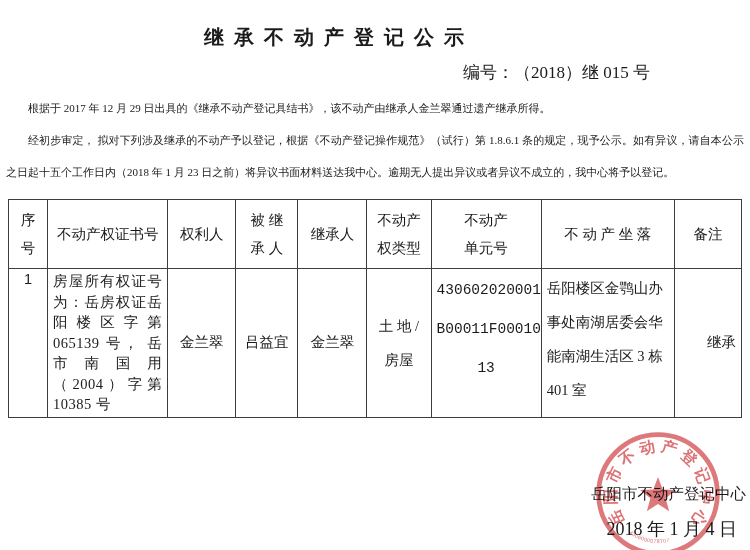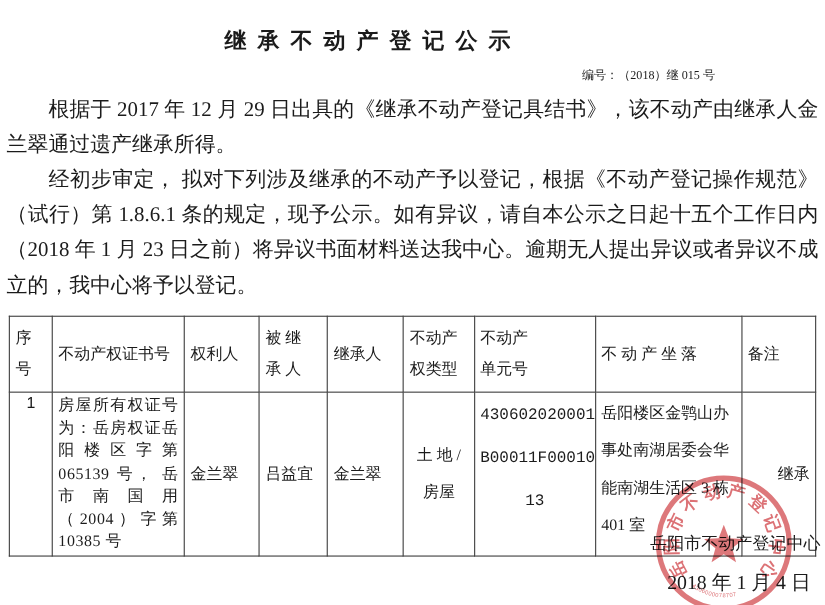--- a/index.html
+++ b/index.html
@@ -18,25 +18,25 @@
     text-align:center;
     transform:translateX(-36px);
     font-size:20px;
     font-weight:bold;
     letter-spacing:10px;
   }
   .doc-number{
     margin-top:10px;
     text-align:right;
     padding-right:100px;
-    font-size:11px;
+    font-size:17px;
   }
   .body-text{
     margin:8px 6px 0 6px;
-    font-size:19px;
+    font-size:11px;
     line-height:32px;
     text-align:justify;
   }
   .body-text p{margin:0;}
   .p-indent2{text-indent:2em;}
   .p-indent1{text-indent:0.6em;}
 
   table.notice{
     margin:11px 0 0 8px;
     width:734px;
@@ -45,30 +45,30 @@
   }
   table.notice th, table.notice td{
     border:1px solid #3d3d3d;
     font-weight:normal;
     font-size:14.5px;
     padding:2px 5px;
     overflow:hidden;
   }
   table.notice th{
     height:64px;
-    text-align:left;
+    text-align:center;
     vertical-align:middle;
     white-space:pre-line;
     line-height:28px;
     margin-left:13px;
   }
   table.notice td{height:135px;}
   .c-seq{vertical-align:top;text-align:center;padding-top:6px;font-family:"Liberation Sans","DejaVu Sans",sans-serif;font-size:14px;}
   .c-cert{vertical-align:top;text-align:justify;font-size:13.5px;line-height:20.5px;padding-top:5px;letter-spacing:0.5px;margin-top:28px;}
-  .c-name{vertical-align:middle;}
+  .c-name{vertical-align:middle;text-align:center;}
   .c-type{vertical-align:middle;text-align:center;white-space:pre-line;line-height:34px;padding-left:7px;}
   .c-unit{vertical-align:top;text-align:center;white-space:pre-line;line-height:39px;padding-top:4px;
           font-family:Liberation Mono, monospace;font-size:13.5px;}
   .c-loc{vertical-align:top;text-align:left;white-space:pre-line;line-height:34px;padding-top:3px;font-size:14px;}
   .c-remark{vertical-align:middle;text-align:right;padding-left:7px;}
 
   .signature-org{
     position:absolute;
     top:460px;right:4px;
     font-size:15.5px;

